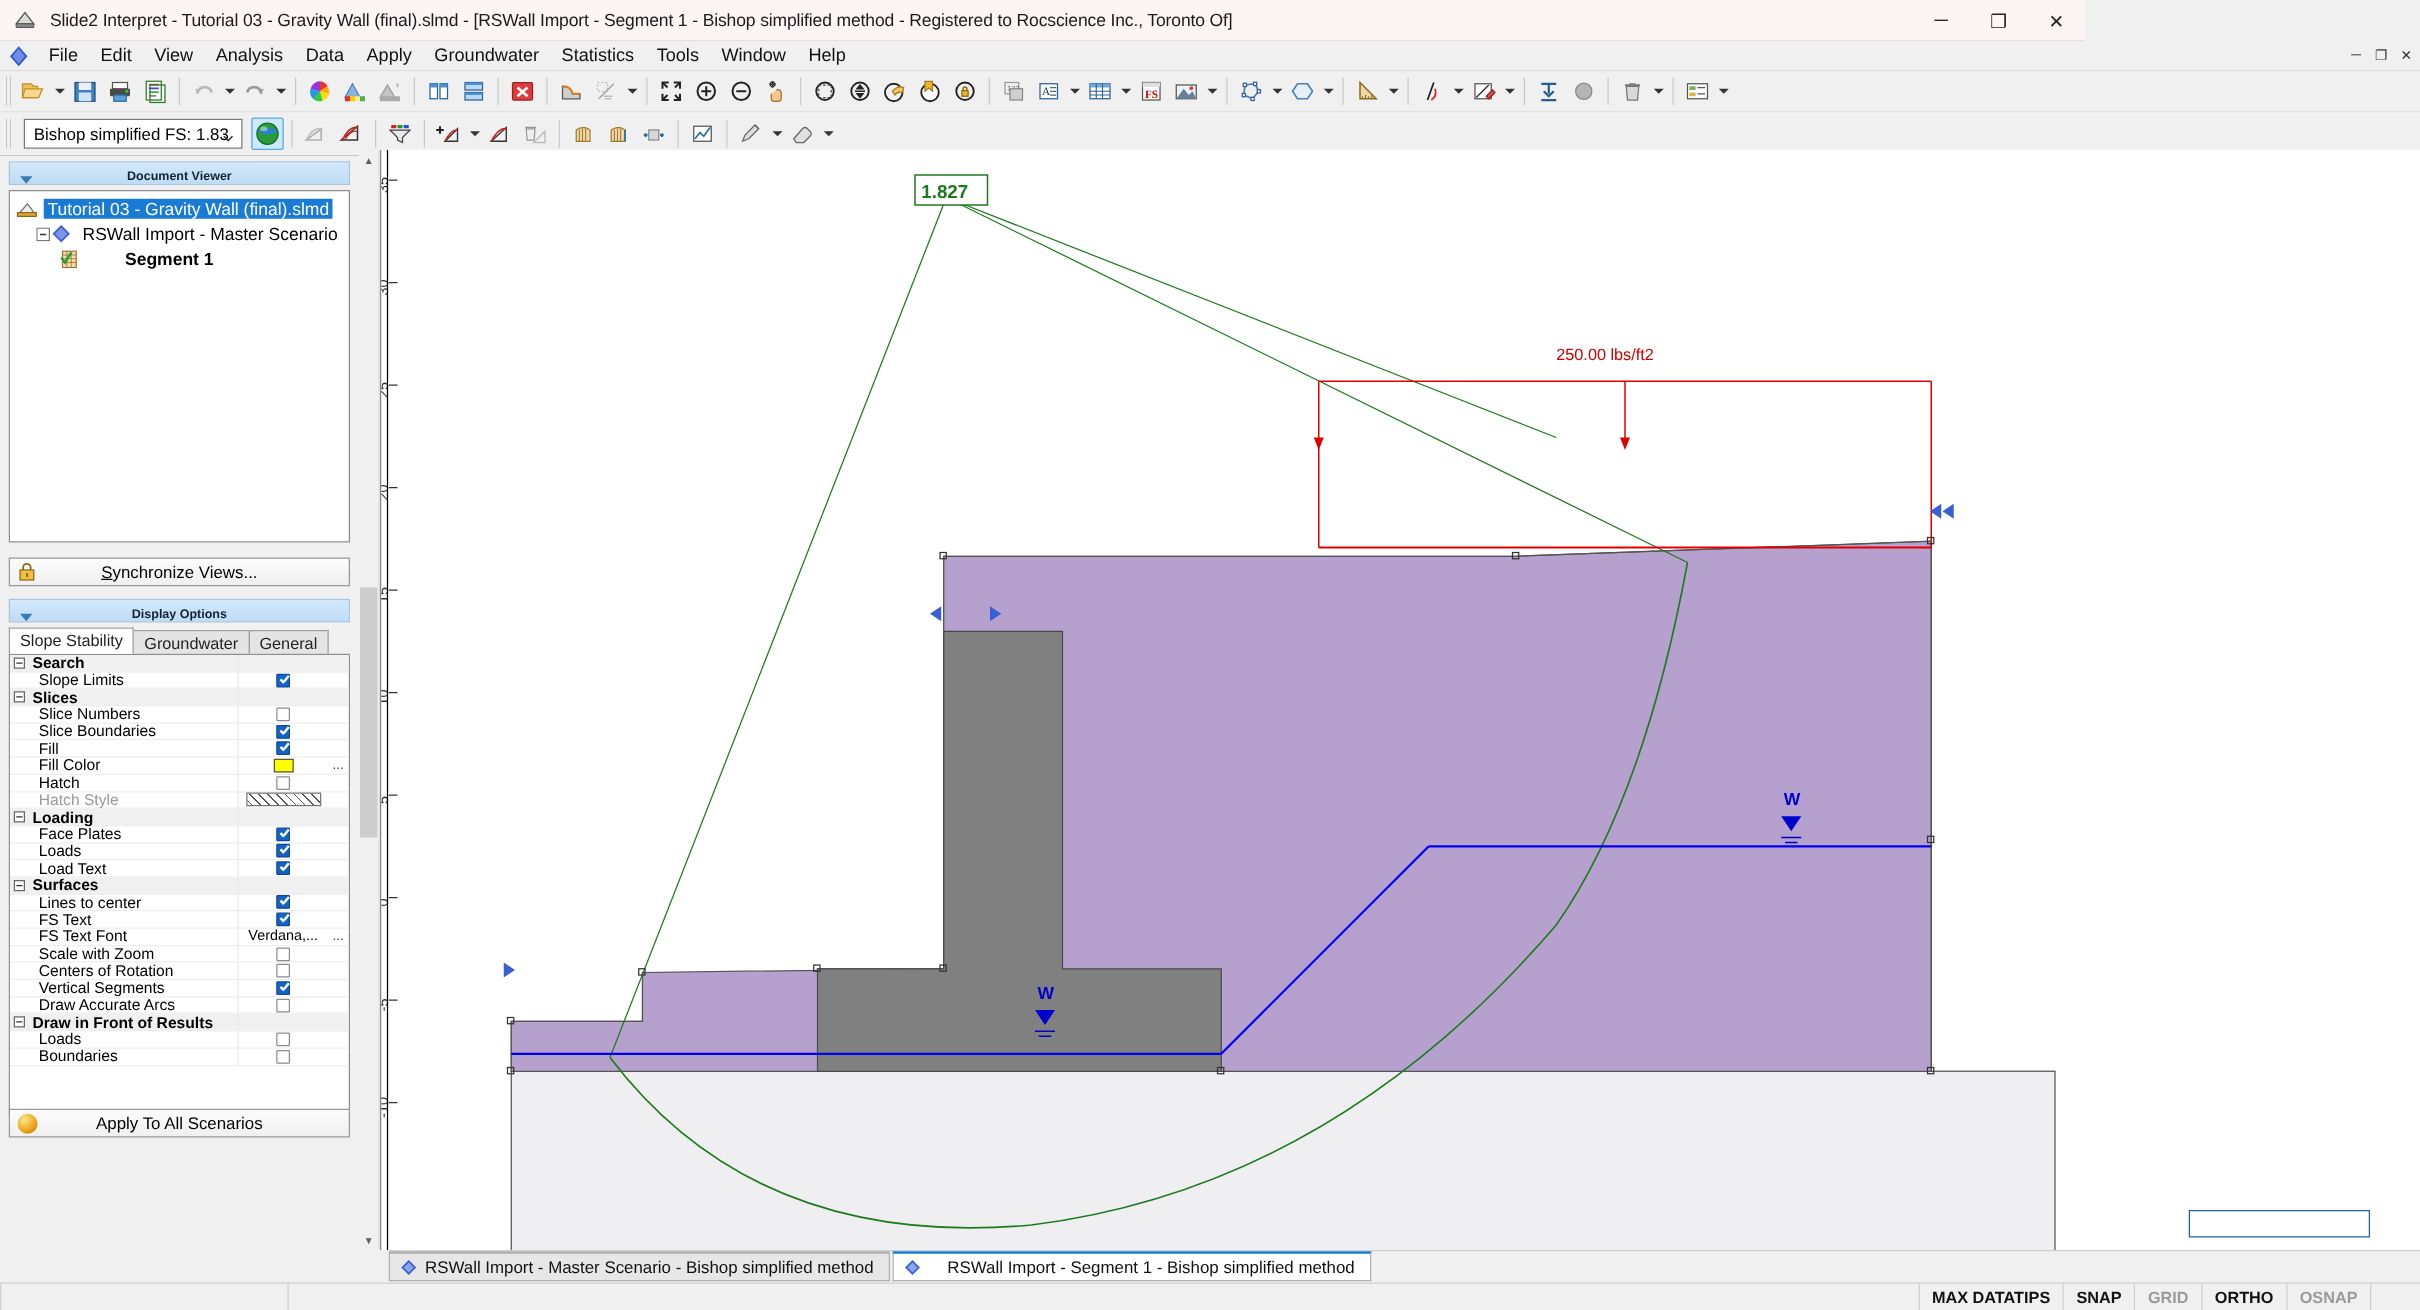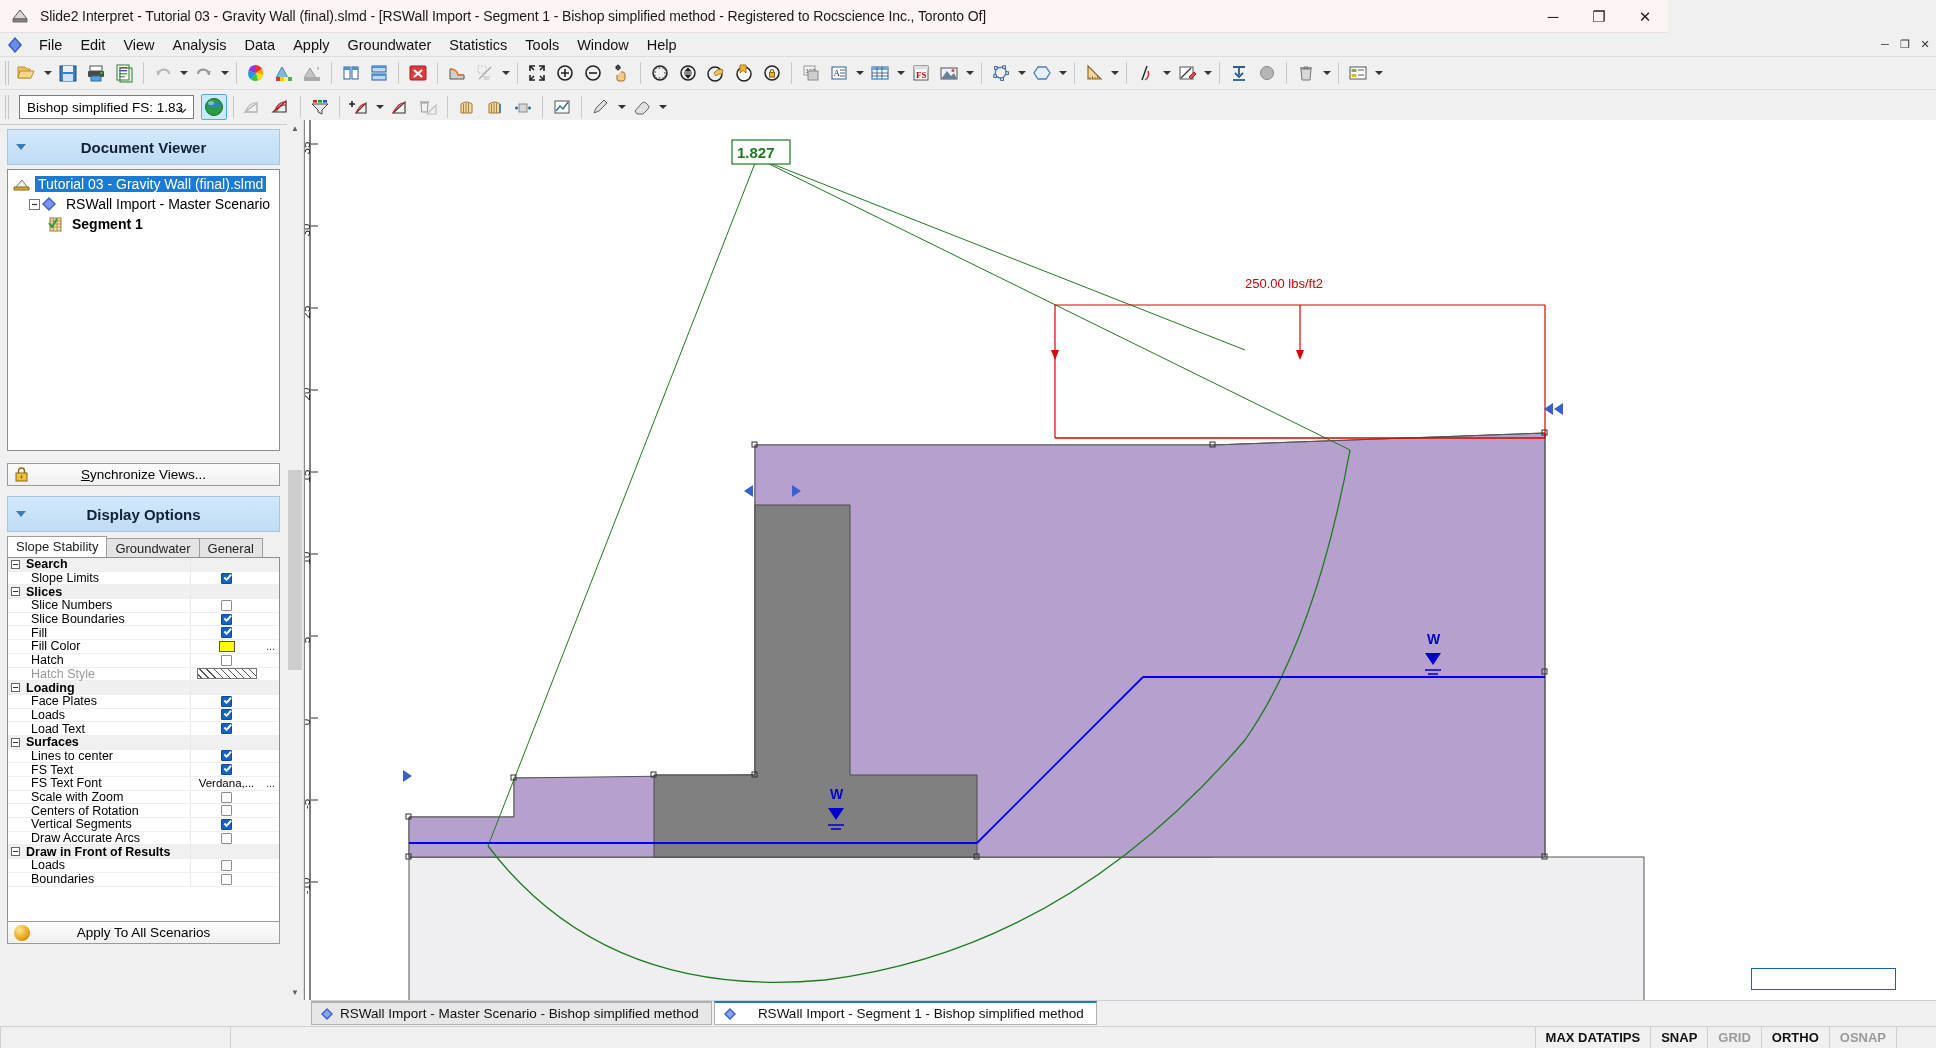--- a/index.html
+++ b/index.html
@@ -66,37 +66,37 @@
     display: flex; align-items: center; margin-left: 6px; margin-right: 6px; flex: none;
     font-size: 13.5px; color: #000; padding-left: 7px; position: relative;
   }
   .fs-combo .cb-arrow { position: absolute; right: 6px; top: 7px; width: 9px; height: 9px; }
 
   
   .leftpanel {
     position: absolute; left: 0; top: 125px; width: 287px; height: 898px; background: #f0f0f0;
   }
   .panel-hdr {
-    height: 36px; background: linear-gradient(to bottom,#d3e8fb,#bfdcf5);
-    border: 1px solid #a9c6e0; display: flex; align-items: center; justify-content: center;
-    position: relative; font-weight: bold; font-size: 15px; color: #123; margin: 4px 7px 0 7px;
+    height: 19px; background: linear-gradient(to bottom,#d3e8fb,#bfdcf5);
+    border: 1px solid #a9c6e0; display: flex; align-items: flex-end; justify-content: center;
+    position: relative; font-weight: bold; font-size: 10px; color: #123; margin: 4px 7px 0 7px;
   }
   .panel-hdr .tri { position: absolute; left: 8px; width: 0; height: 0;
      border-left: 5px solid transparent; border-right: 5px solid transparent; border-top: 6px solid #3c7cb5; }
   .tree {
     margin: 4px 7px 0 7px; height: 282px; background: #fff; border: 1px solid #8e8e8e;
     padding: 4px 0 0 5px; overflow: hidden; font-size: 14px;
   }
   .tnode { display: flex; align-items: center; height: 20px; white-space: nowrap; }
   .tnode .texp { width: 14px; font-size: 11px; color: #555; display: flex; align-items: center; justify-content: center; }
   .tnode .ticon { width: 18px; height: 16px; margin-right: 4px; flex: none; position: relative; }
   .tnode .tlabel { padding: 0 3px; }
   .tnode.sel .tlabel { background: #1a7bd4; color: #fff; }
   .tnode.lvl1 { padding-left: 14px; }
-  .tnode.lvl2 { padding-left: 34px; }
+  .tnode.lvl2 { padding-left: 34px; gap: 28px; }
   .tnode.bold .tlabel { font-weight: bold; }
 
   .sync-btn {
     margin: 12px 7px 0 7px; height: 23px; background: linear-gradient(to bottom,#fcfcfc,#f0f0f0);
     border: 1px solid #9a9a9a; display: flex; align-items: center; justify-content: center;
     position: relative; font-size: 13.5px;
   }
   .sync-btn .lockico { position: absolute; left: 6px; width: 15px; height: 16px; }
   .sync-btn u { text-decoration: underline; }
 

